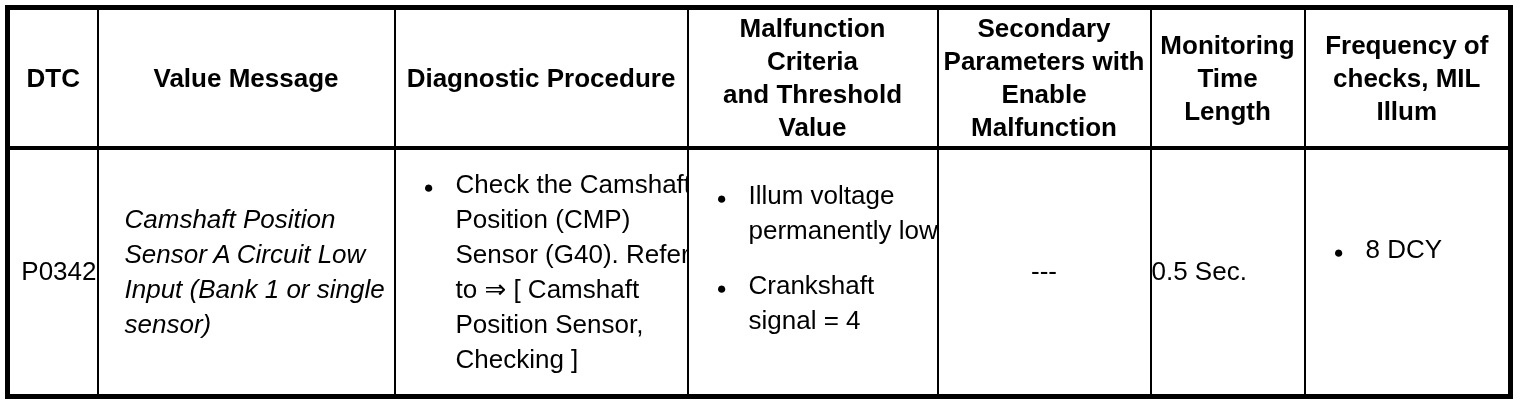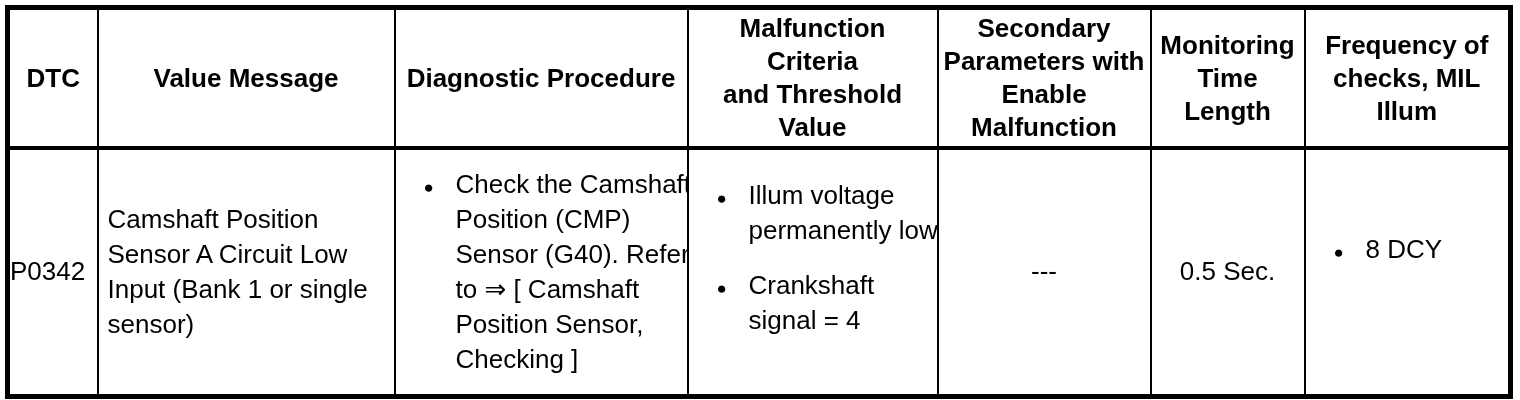--- a/index.html
+++ b/index.html
@@ -38,32 +38,33 @@
     white-space: pre-line;
     border-bottom: 4px solid #000;
     padding: 2px;
   }
   td {
     font-size: 26px;
     line-height: 35px;
   }
   .cell-dtc {
     vertical-align: middle;
-    text-align: left;
+    text-align: right;
   }
   .cell-error {
     vertical-align: middle;
-    padding-left: 9px;
+    padding-left: 26px;
     padding-right: 4px;
+    font-style: italic;
   }
   .pre { white-space: pre; }
   .cell-diag   { vertical-align: top; padding-top: 17px; }
   .cell-malf   { vertical-align: top; padding-top: 28px; }
   .cell-sec    { vertical-align: middle; text-align: center; }
-  .cell-mon    { vertical-align: middle; text-align: center; }
+  .cell-mon    { vertical-align: middle; }
   .cell-freq   { vertical-align: top; padding-top: 82px; }
   .bullet-item {
     display: flex;
     align-items: baseline;
     padding-left: 28px;
   }
   .bullet-item + .bullet-item { margin-top: 20px; }
   .bullet {
     flex: 0 0 32px;
     width: 32px;

